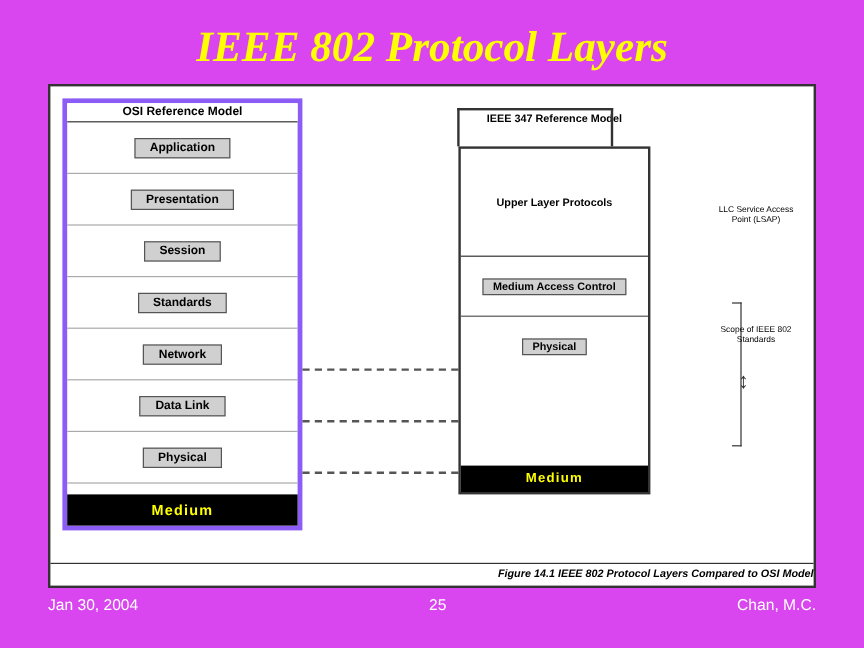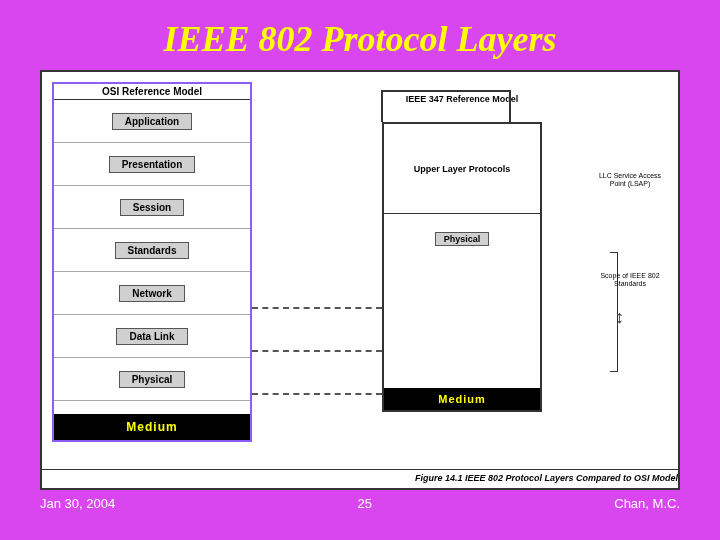--- a/index.html
+++ b/index.html
@@ -36,21 +36,21 @@
       position: relative;
       font-family: Arial, sans-serif;
     }
     
     .osi-box {
       position: absolute;
       left: 10px;
       top: 10px;
       width: 200px;
       height: 360px;
-      border: 2px solid #8b5cf6;
+      border: 4px solid #8b5cf6;
     }
     .osi-title {
       text-align: center;
       font-size: 10px;
       font-weight: bold;
       background: white;
       padding: 2px;
       border-bottom: 1px solid #333;
     }
     .osi-layer {
@@ -227,20 +227,25 @@
 
       <div style="position:absolute;top:-30px;left:0;width:100%;text-align:center;font-size:9px;font-weight:bold;line-height:1.2;">IEEE 347 Reference Model</div>
 
       <div style="height:90px;display:flex;align-items:center;justify-content:center;border-bottom:1.5px solid #333;">
         <div style="font-size:9px;font-weight:bold;text-align:center;">
           <span>Upper Layer Protocols</span>
         </div>
       </div>
 
 
+      <div style="height:50px;display:flex;align-items:center;justify-content:center;border-bottom:1.5px solid #555;">
+        <div class="ieee-layer-inner">
+          <div>Medium Access Control</div>
+        </div>
+      </div>
 
       <div style="height:50px;display:flex;align-items:center;justify-content:center;">
         <div class="ieee-layer-inner">
           <span>Physical</span>
         </div>
       </div>
       <div class="ieee-medium-bar">
         <span>Medium</span>
       </div>
     </div>

